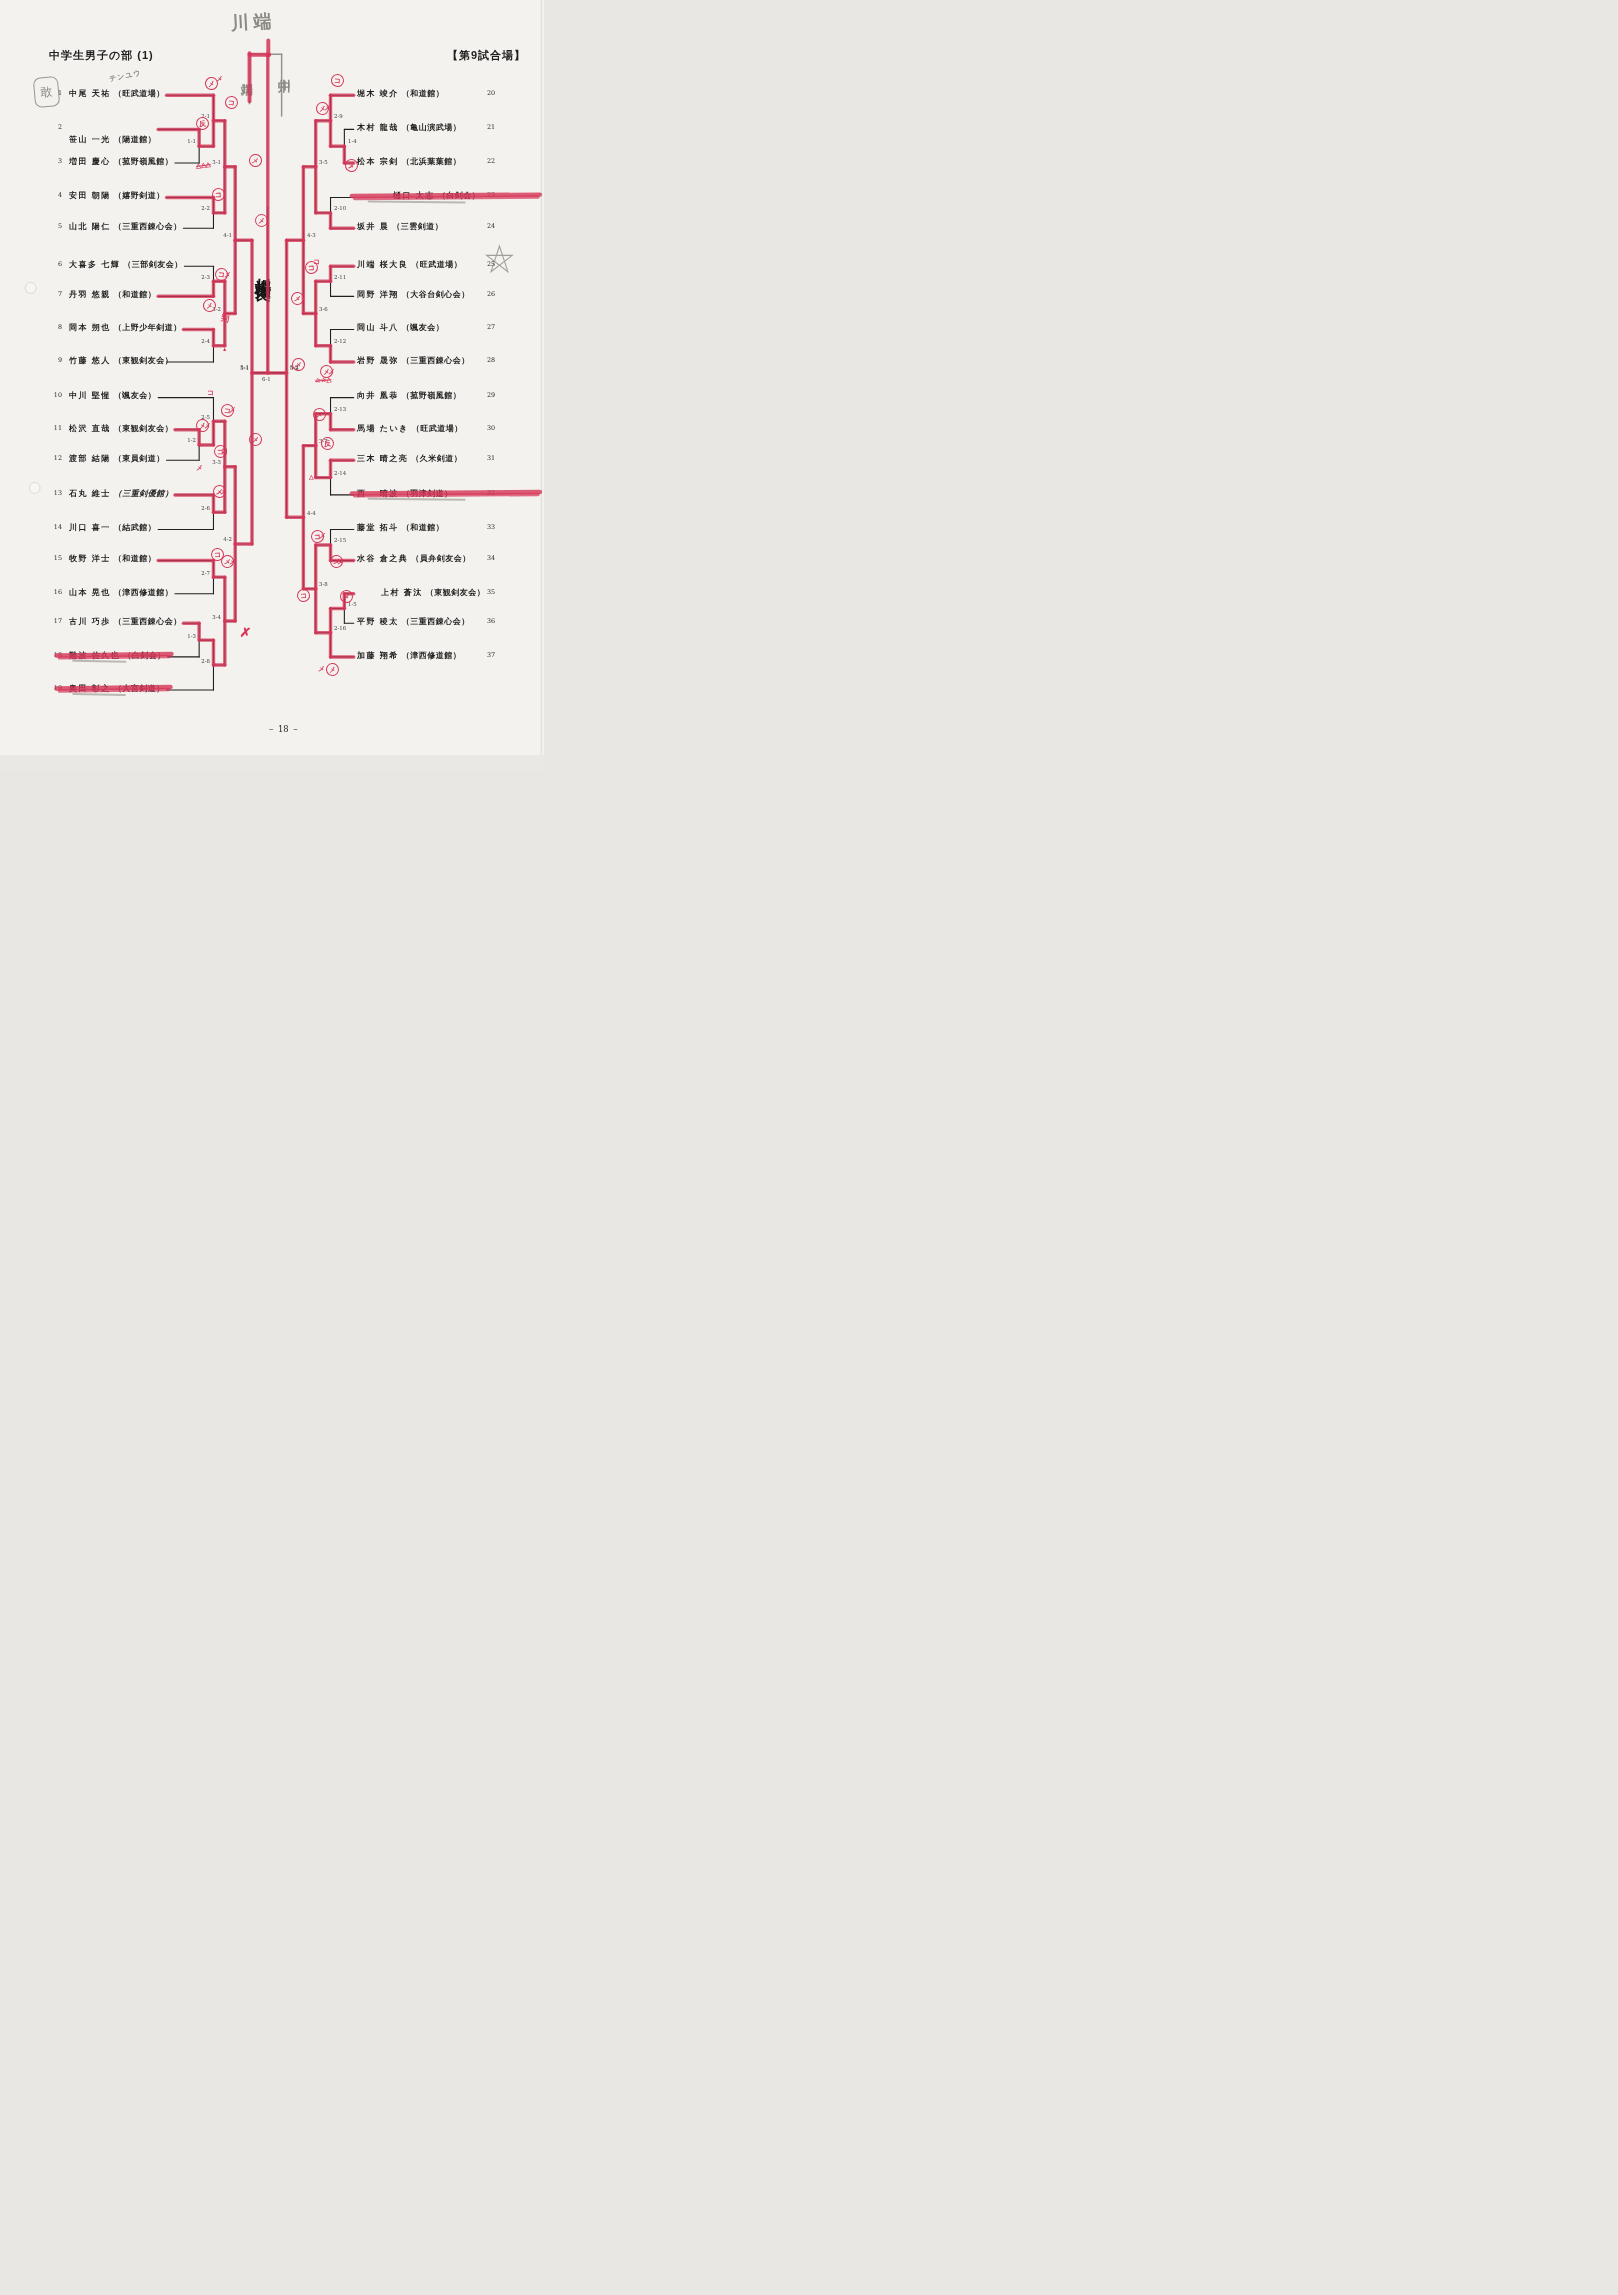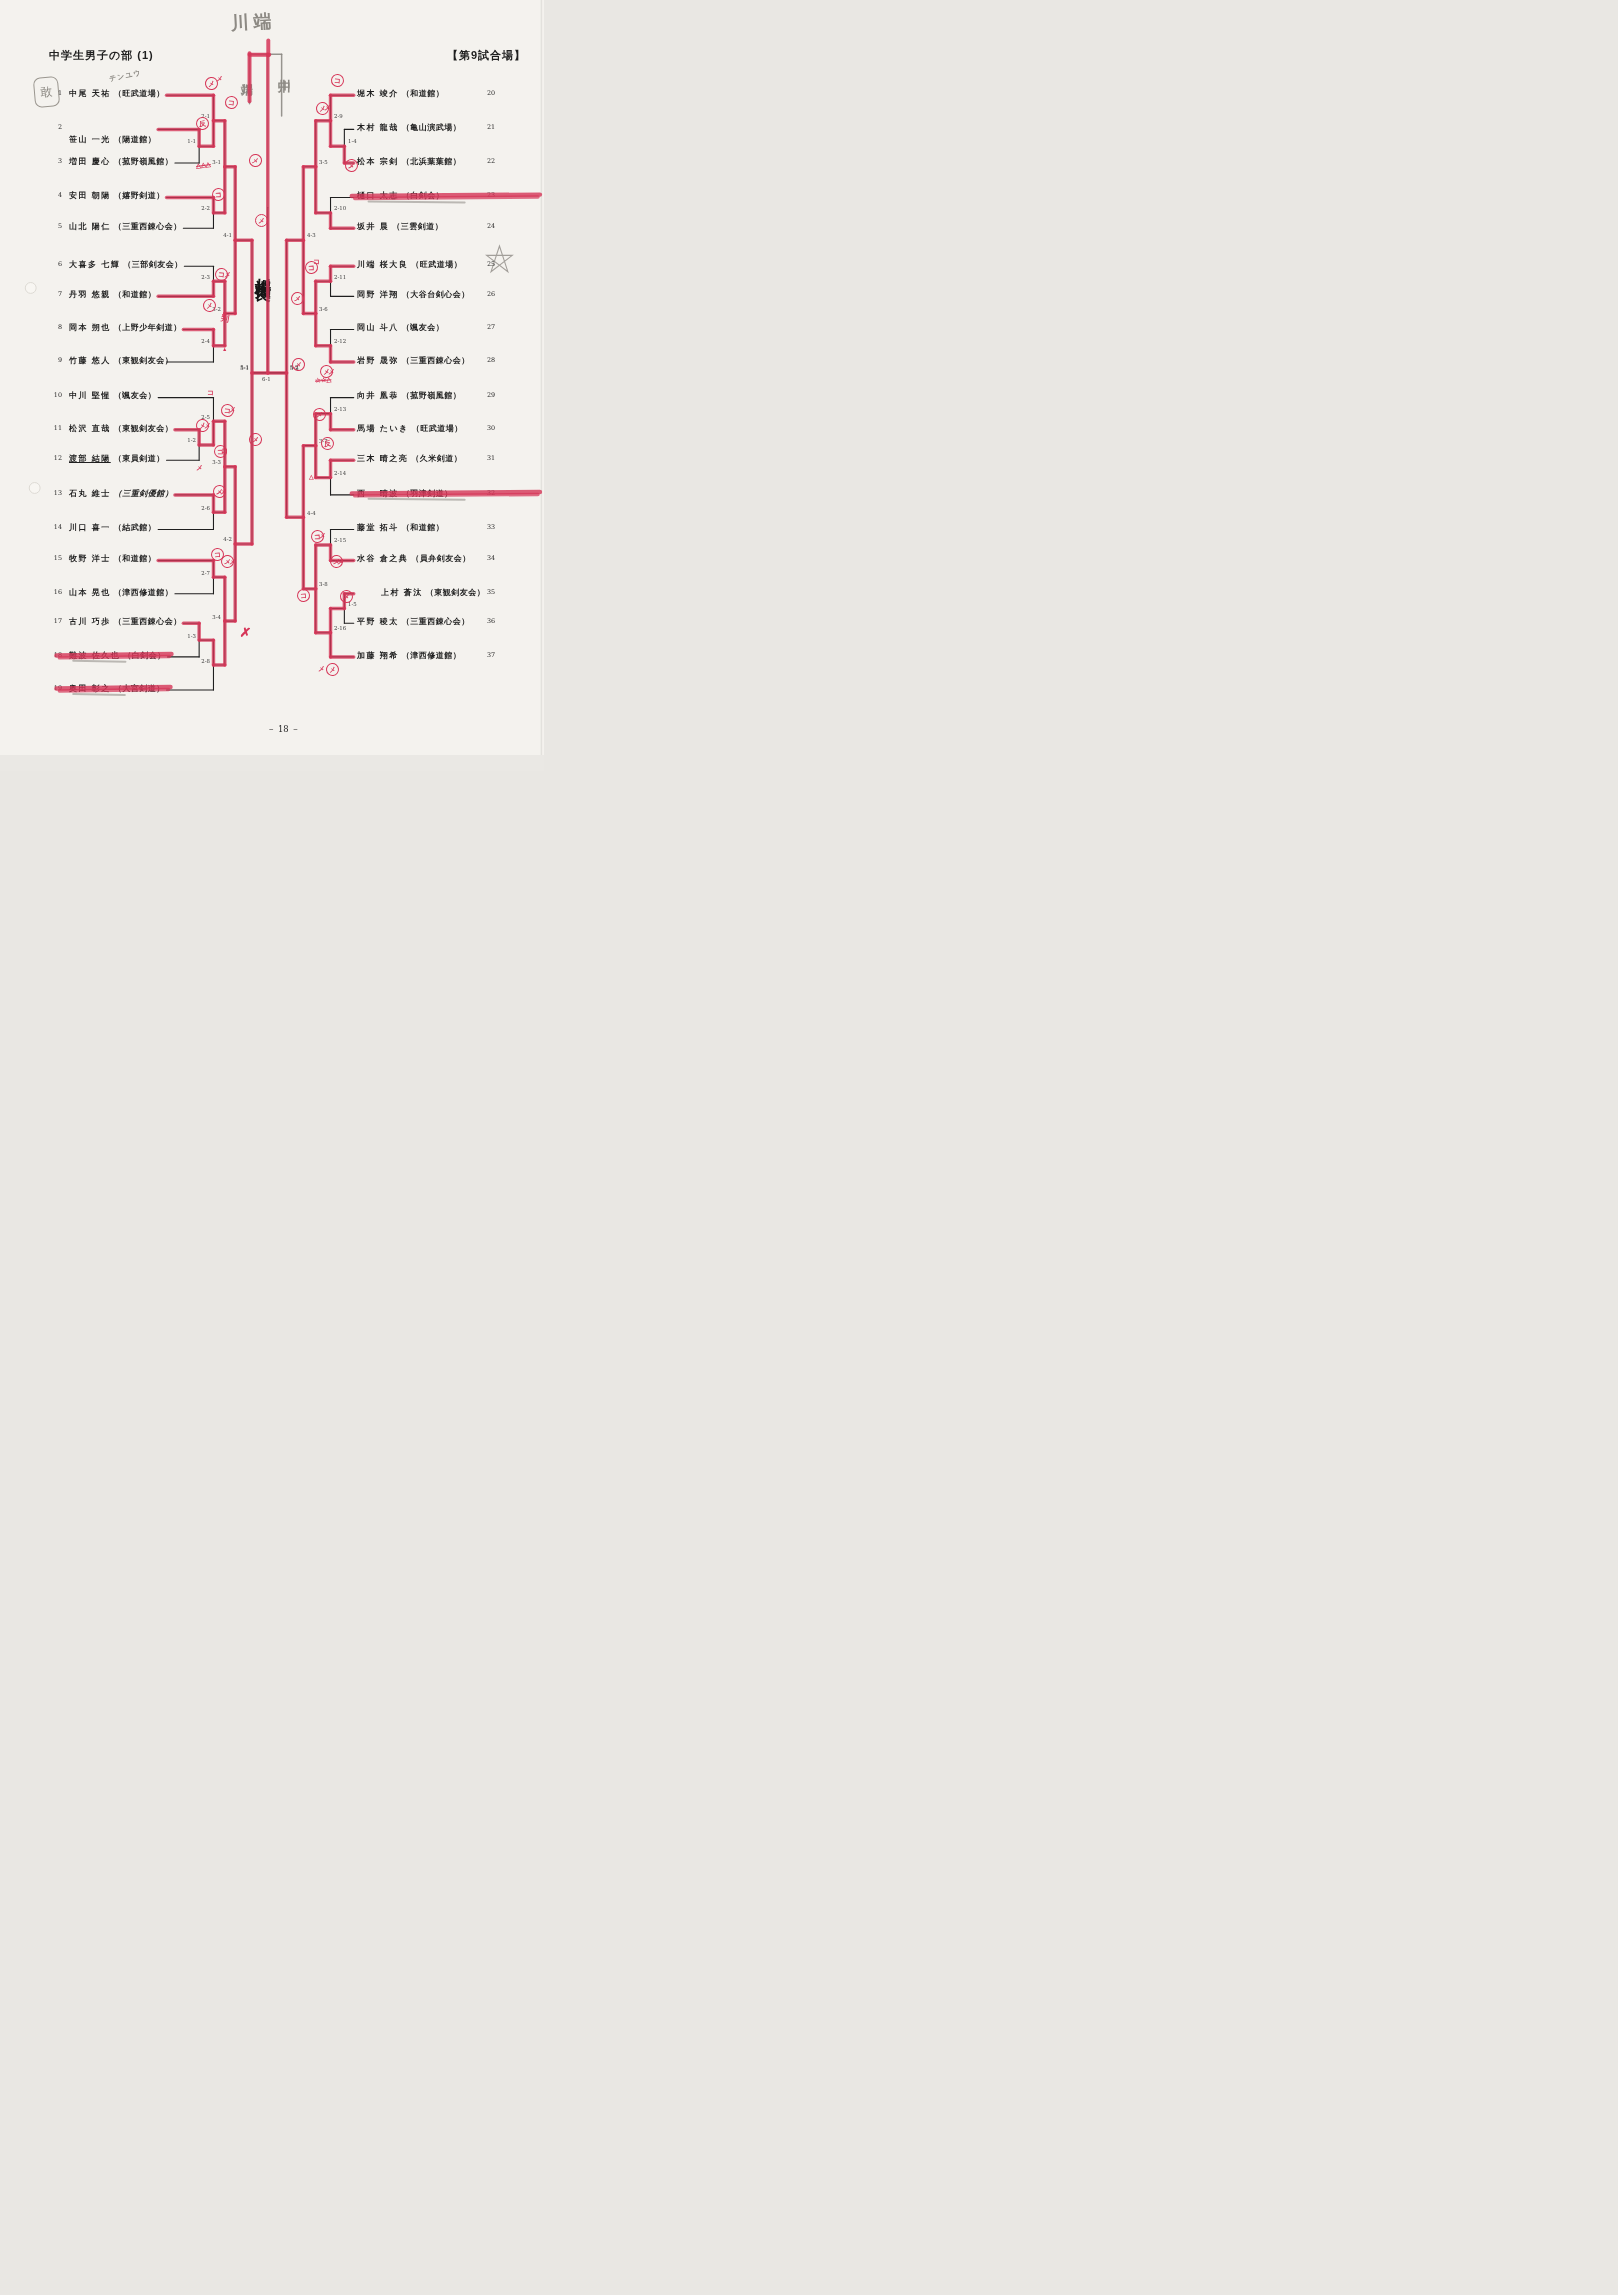--- a/index.html
+++ b/index.html
@@ -183,21 +183,21 @@
       <div class="prow" style="left:69px;top:289px;"><div class="nm" style="display:inline;">丹羽 悠親</div><div class="club" style="display:inline;">（和道館）</div></div>
       <div class="pnum" style="left:51px;top:290px;width:11px;text-align:right;">7</div>
       <div class="prow" style="left:69px;top:322px;"><div class="nm" style="display:inline;">岡本 朔也</div><div class="club" style="display:inline;">（上野少年剣道）</div></div>
       <div class="pnum" style="left:51px;top:323px;width:11px;text-align:right;">8</div>
       <div class="prow" style="left:69px;top:355px;"><div class="nm" style="display:inline;">竹藤 悠人</div><div class="club" style="display:inline;">（東観剣友会）</div></div>
       <div class="pnum" style="left:51px;top:356px;width:11px;text-align:right;">9</div>
       <div class="prow" style="left:69px;top:390px;"><div class="nm" style="display:inline;">中川 堅惺</div><div class="club" style="display:inline;">（颯友会）</div></div>
       <div class="pnum" style="left:51px;top:391px;width:11px;text-align:right;">10</div>
       <div class="prow" style="left:69px;top:423px;"><div class="nm" style="display:inline;">松沢 直哉</div><div class="club" style="display:inline;">（東観剣友会）</div></div>
       <div class="pnum" style="left:51px;top:424px;width:11px;text-align:right;">11</div>
-      <div class="prow" style="left:69px;top:453px;"><div class="nm" style="display:inline;text-decoration:underline;">渡部 結陽</div><div class="club" style="display:inline;">（東員剣道）</div></div>
+      <div class="prow" style="left:69px;top:453px;"><div class="nm" style="display:inline;">渡部 結陽</div><div class="club" style="display:inline;">（東員剣道）</div></div>
       <div class="pnum" style="left:51px;top:454px;width:11px;text-align:right;">12</div>
       <div class="prow" style="left:69px;top:488px;"><div class="nm" style="display:inline;">石丸 維士</div><div class="club" style="display:inline;font-style:italic;">（三重剣優館）</div></div>
       <div class="pnum" style="left:51px;top:489px;width:11px;text-align:right;">13</div>
       <div class="prow" style="left:69px;top:522px;"><div class="nm" style="display:inline;">川口 喜一</div><div class="club" style="display:inline;">（結武館）</div></div>
       <div class="pnum" style="left:51px;top:523px;width:11px;text-align:right;">14</div>
       <div class="prow" style="left:69px;top:553px;"><div class="nm" style="display:inline;">牧野 洋士</div><div class="club" style="display:inline;">（和道館）</div></div>
       <div class="pnum" style="left:51px;top:554px;width:11px;text-align:right;">15</div>
       <div class="prow" style="left:69px;top:587px;"><div class="nm" style="display:inline;">山本 晃也</div><div class="club" style="display:inline;">（津西修道館）</div></div>
       <div class="pnum" style="left:51px;top:588px;width:11px;text-align:right;">16</div>
       <div class="prow" style="left:69px;top:616px;"><div class="nm" style="display:inline;">古川 巧歩</div><div class="club" style="display:inline;">（三重西錬心会）</div></div>
@@ -205,21 +205,21 @@
       <div class="prow" style="left:69px;top:650px;text-align:right;"><div class="nm" style="display:inline;">難波 佐久也</div><div class="club" style="display:inline;">（白剣会）</div></div>
       <div class="pnum" style="left:51px;top:651px;width:11px;text-align:right;">18</div>
       <div class="prow" style="left:69px;top:683px;"><div class="nm" style="display:inline;">奥田 彰之</div><div class="club" style="display:inline;">（大宮剣道）</div></div>
       <div class="pnum" style="left:51px;top:684px;width:11px;text-align:right;">19</div>
       <div class="prow" style="left:357px;top:88px;"><div class="nm" style="display:inline;">堀木 竣介</div><div class="club" style="display:inline;">（和道館）</div></div>
       <div class="pnum" style="left:487px;top:89px;">20</div>
       <div class="prow" style="left:357px;top:122px;"><div class="nm" style="display:inline;">木村 龍哉</div><div class="club" style="display:inline;">（亀山演武場）</div></div>
       <div class="pnum" style="left:487px;top:123px;">21</div>
       <div class="prow" style="left:357px;top:156px;"><div class="nm" style="display:inline;">松本 宗剣</div><div class="club" style="display:inline;">（北浜葉葉館）</div></div>
       <div class="pnum" style="left:487px;top:157px;">22</div>
-      <div class="prow" style="left:357px;top:190px;"><div class="nm" style="display:inline;">樋口 太志</div><div class="club" style="display:inline;">（白剣会）</div></div>
+      <div class="prow" style="left:357px;top:190px;"><div class="nm" style="display:inline;margin-left:36px;">樋口 太志</div><div class="club" style="display:inline;">（白剣会）</div></div>
       <div class="pnum" style="left:487px;top:191px;">23</div>
       <div class="prow" style="left:357px;top:221px;"><div class="nm" style="display:inline;">坂井 晨</div><div class="club" style="display:inline;">（三雲剣道）</div></div>
       <div class="pnum" style="left:487px;top:222px;">24</div>
       <div class="prow" style="left:357px;top:259px;"><div class="nm" style="display:inline;">川端 桜大良</div><div class="club" style="display:inline;">（旺武道場）</div></div>
       <div class="pnum" style="left:487px;top:260px;">25</div>
       <div class="prow" style="left:357px;top:289px;"><div class="nm" style="display:inline;">岡野 洋翔</div><div class="club" style="display:inline;">（大谷台剣心会）</div></div>
       <div class="pnum" style="left:487px;top:290px;">26</div>
       <div class="prow" style="left:357px;top:322px;"><div class="nm" style="display:inline;">岡山 斗八</div><div class="club" style="display:inline;">（颯友会）</div></div>
       <div class="pnum" style="left:487px;top:323px;">27</div>
       <div class="prow" style="left:357px;top:355px;"><div class="nm" style="display:inline;">岩野 晟弥</div><div class="club" style="display:inline;">（三重西錬心会）</div></div>

